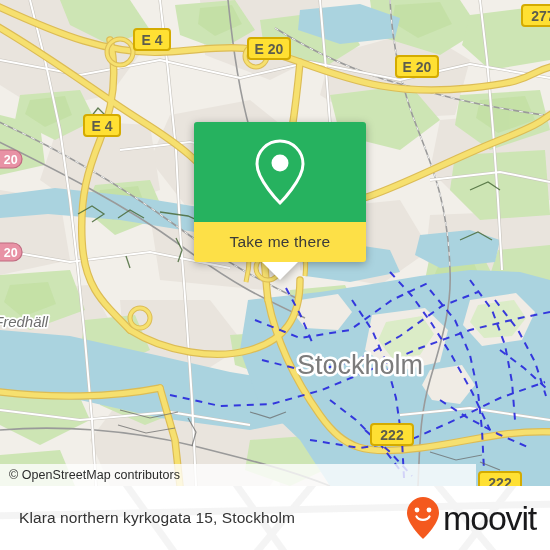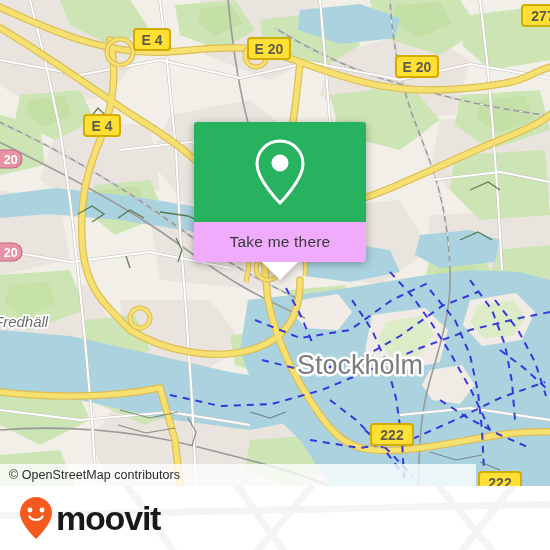--- a/index.html
+++ b/index.html
@@ -64,21 +64,21 @@
     height: 100px;
     background: #26b25f;
     border-radius: 3px 3px 0 0;
     display: flex;
     align-items: center;
     justify-content: center;
   }
   #callout .card-white {
     width: 172px;
     height: 40px;
-    background: #f0abfc;
+    background: #fde047;
     border-radius: 0 0 3px 3px;
     display: flex;
     align-items: center;
     justify-content: center;
     position: relative;
   }
   #callout .card-label {
     font-size: 15.5px;
     color: #3a3a3a;
     letter-spacing: .2px;
@@ -117,21 +117,21 @@
     z-index: 2;
   }
   #brand {
     display: flex;
     align-items: center;
     gap: 3px;
     z-index: 2;
   }
   #brand .brand-text {
     font-size: 34px;
-    font-weight: bold;
+    font-weight: normal;
     color: #19191b;
     letter-spacing: -1.2px;
     line-height: 1;
   }
   
   #bottombar .watermark {
     position: absolute;
     left: 0; top: 0;
     width: 550px; height: 64px;
     opacity: .55;
@@ -423,20 +423,21 @@
       <g stroke="#ececec" stroke-width="7" fill="none">
         <path d="M120 -10 L180 74"></path>
         <path d="M230 -10 L290 74"></path>
         <path d="M320 -10 L250 74"></path>
         <path d="M430 -10 L500 74"></path>
         <path d="M520 -10 L455 74"></path>
         <path d="M-10 30 L560 18"></path>
       </g>
     </svg>
 
+    <span class="addr">Klara northern kyrkogata 15, Stockholm</span>
 
     <div id="brand">
       <svg width="34" height="44" viewBox="0 0 34 44">
         <path d="M17 1 C 8.2 1, 1 8.2, 1 17 C 1 28, 17 43, 17 43 C 17 43, 33 28, 33 17 C 33 8.2, 25.8 1, 17 1 Z" fill="#f4591e"></path>
         <circle cx="11" cy="14" r="2.4" fill="#ffffff"></circle>
         <circle cx="23" cy="14" r="2.4" fill="#ffffff"></circle>
         <path d="M10.5 20.5 C 13 25, 21 25, 23.5 20.5" fill="none" stroke="#ffffff" stroke-width="2.3" stroke-linecap="round"></path>
       </svg>
       <span class="brand-text">moovit</span>
     </div>

